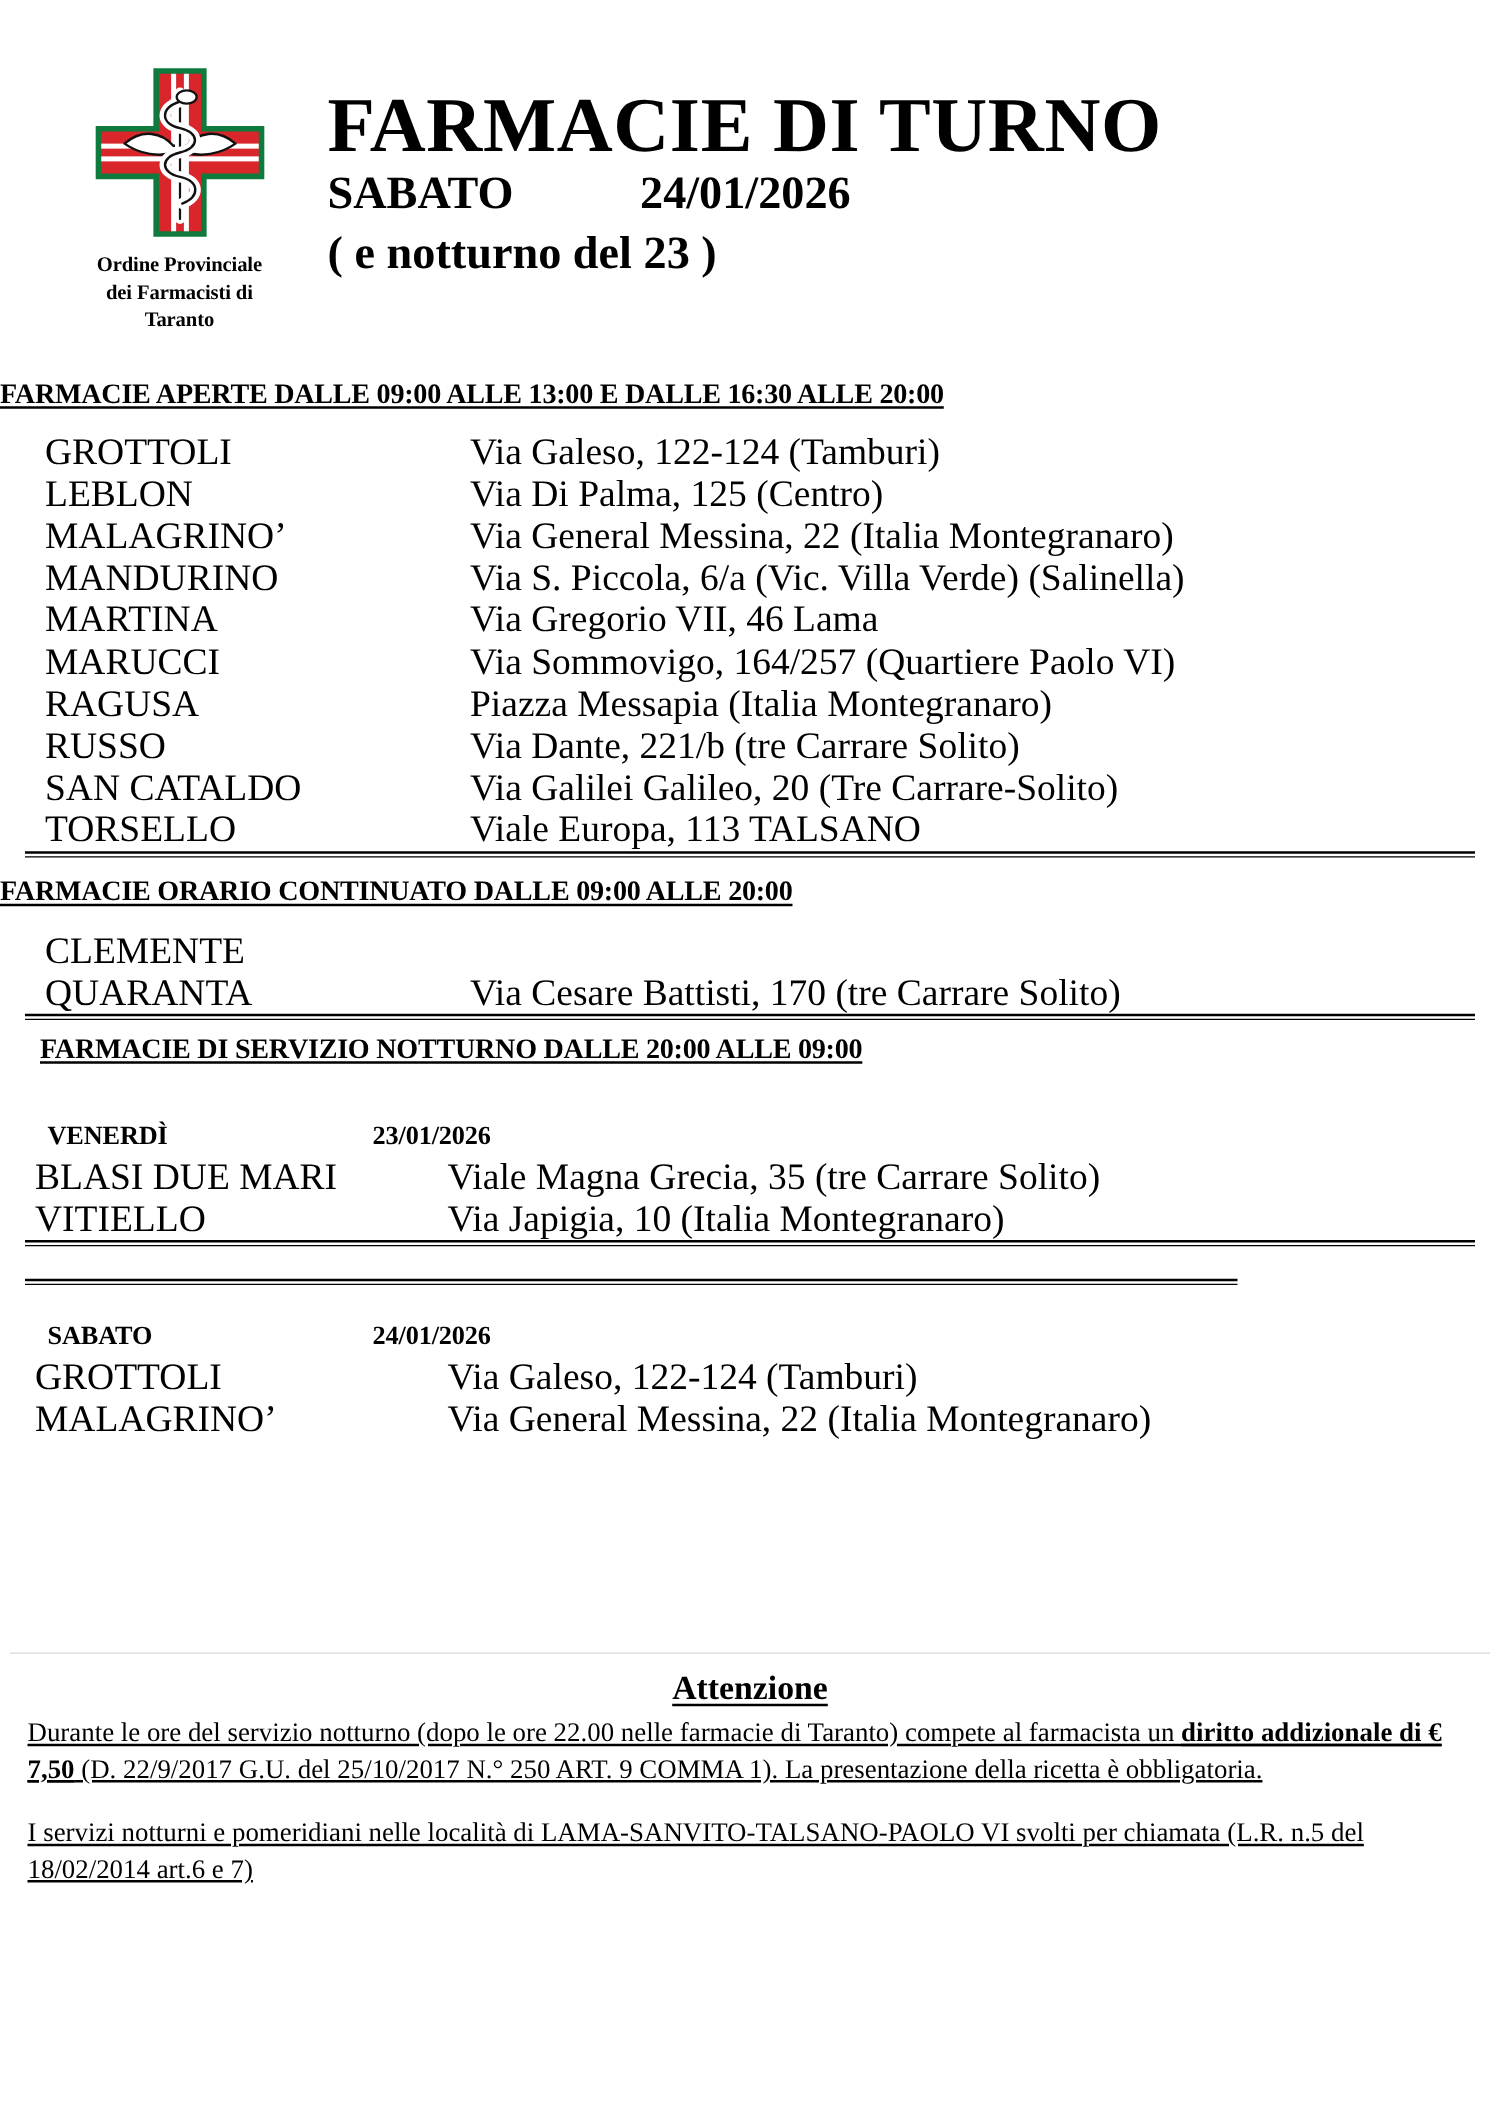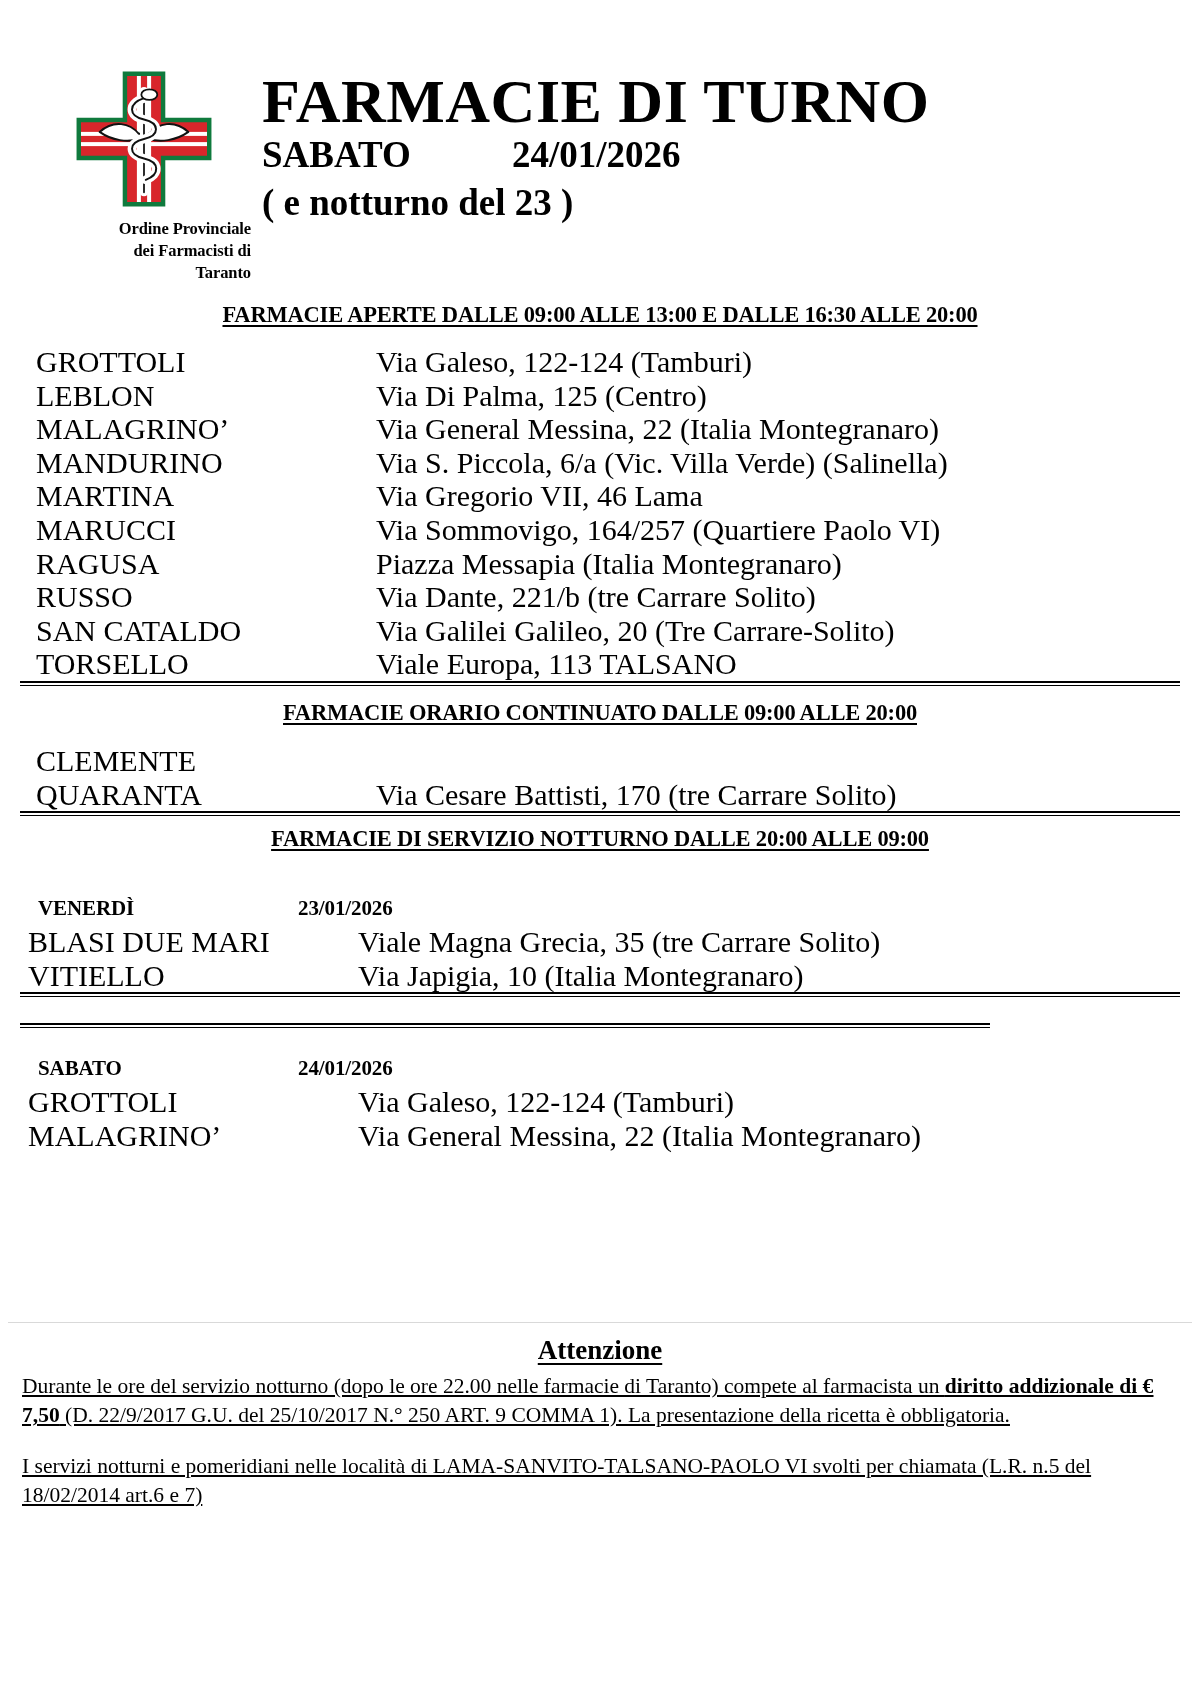--- a/index.html
+++ b/index.html
@@ -26,23 +26,23 @@
 
   
   .header {
     position: relative;
     height: 300px;
   }
 
   .logo-block {
     position: absolute;
     left: 36px;
-    top: 68px;
+    top: 51px;
     width: 215px;
-    text-align: right;
+    text-align: center;
   }
 
   .logo-cross {
     width: 142px;
     height: 142px;
     margin: 0 auto;
     display: block;
   }
 
   .logo-caption {
@@ -81,34 +81,34 @@
   .night-line {
     margin-top: 9px;
     font-size: 37px;
     font-weight: bold;
     line-height: 1.05;
     white-space: nowrap;
   }
 
   
   .banner {
-    text-align: center;
+    text-align: left;
     font-size: 22.5px;
     font-weight: bold;
     letter-spacing: -0.2px;
     font-family: "Liberation Serif", "DejaVu Serif", serif;
   }
   .banner span {
     text-decoration: underline;
     text-underline-offset: 3px;
   }
 
   .banner-1 { margin-top: 2px; }
   .banner-2 { padding-top: 14px; }
-  .banner-3 { padding-top: 10px; }
+  .banner-3 { padding-top: 10px; padding-left: 32px; }
 
   
   .rule-double {
     border-top: 2.5px solid #000;
     border-bottom: 1px solid #000;
     height: 2px;
     margin: 0 20px;
   }
   .rule-double.short { margin: 0 20px 0 20px; width: 970px; }
   .rule-gray {

